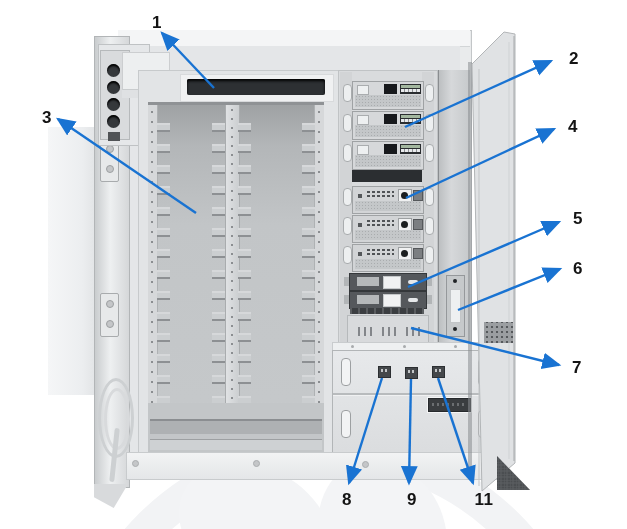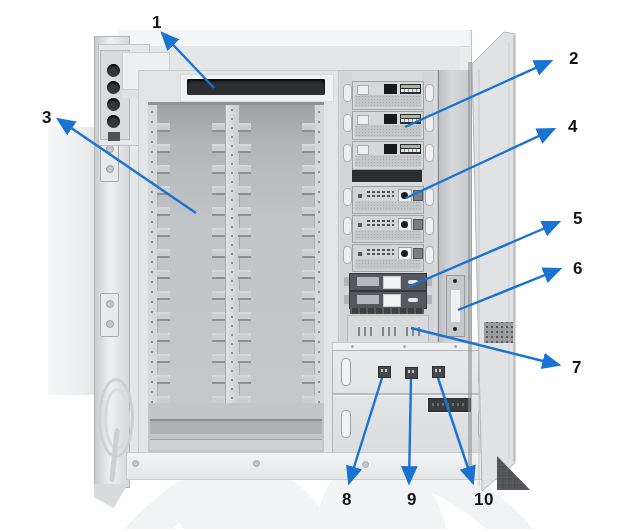--- a/index.html
+++ b/index.html
@@ -387,15 +387,15 @@
 
   <div class="co-label z10" style="left:157px;top:23px">1</div>
   <div class="co-label z10" style="left:574px;top:59px">2</div>
   <div class="co-label z10" style="left:47px;top:118px">3</div>
   <div class="co-label z10" style="left:573px;top:127px">4</div>
   <div class="co-label z10" style="left:578px;top:219px">5</div>
   <div class="co-label z10" style="left:578px;top:269px">6</div>
   <div class="co-label z10" style="left:577px;top:368px">7</div>
   <div class="co-label z10" style="left:347px;top:500px">8</div>
   <div class="co-label z10" style="left:412px;top:500px">9</div>
-  <div class="co-label z10" style="left:484px;top:500px">10</div>
+  <div class="co-label z10" style="left:484px;top:500px">11</div>
 
 </div>
 
 </body></html>

